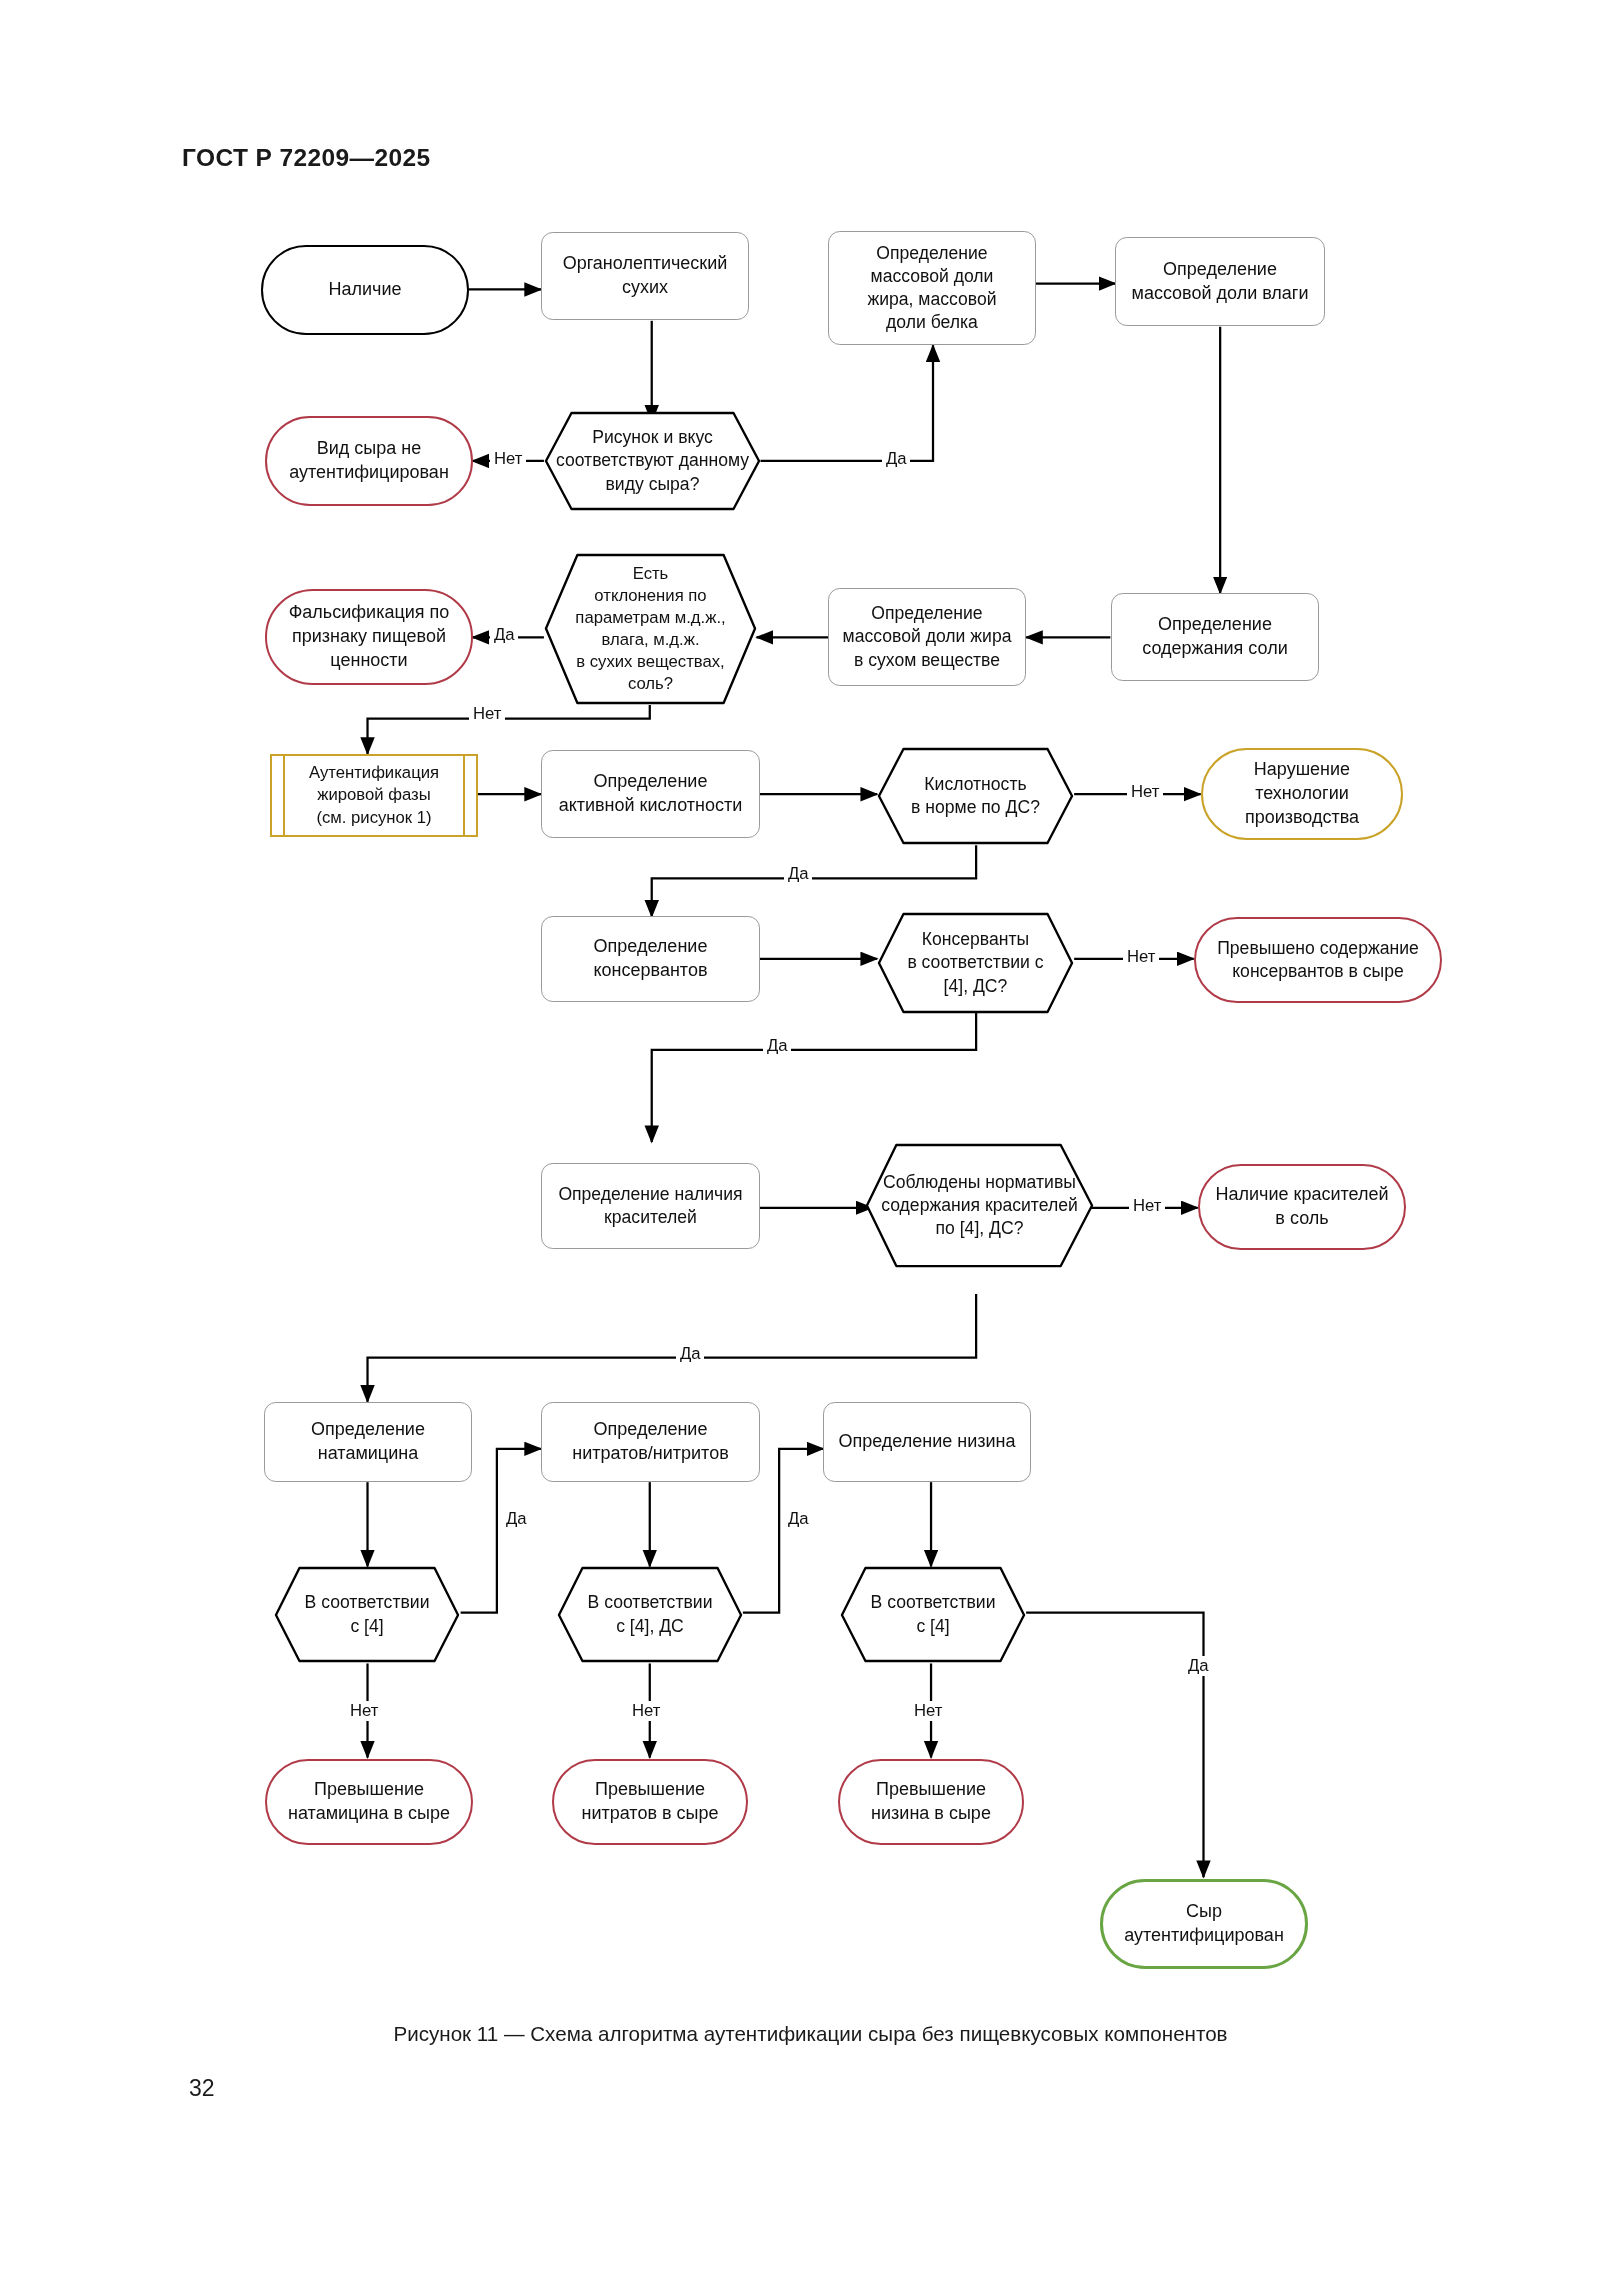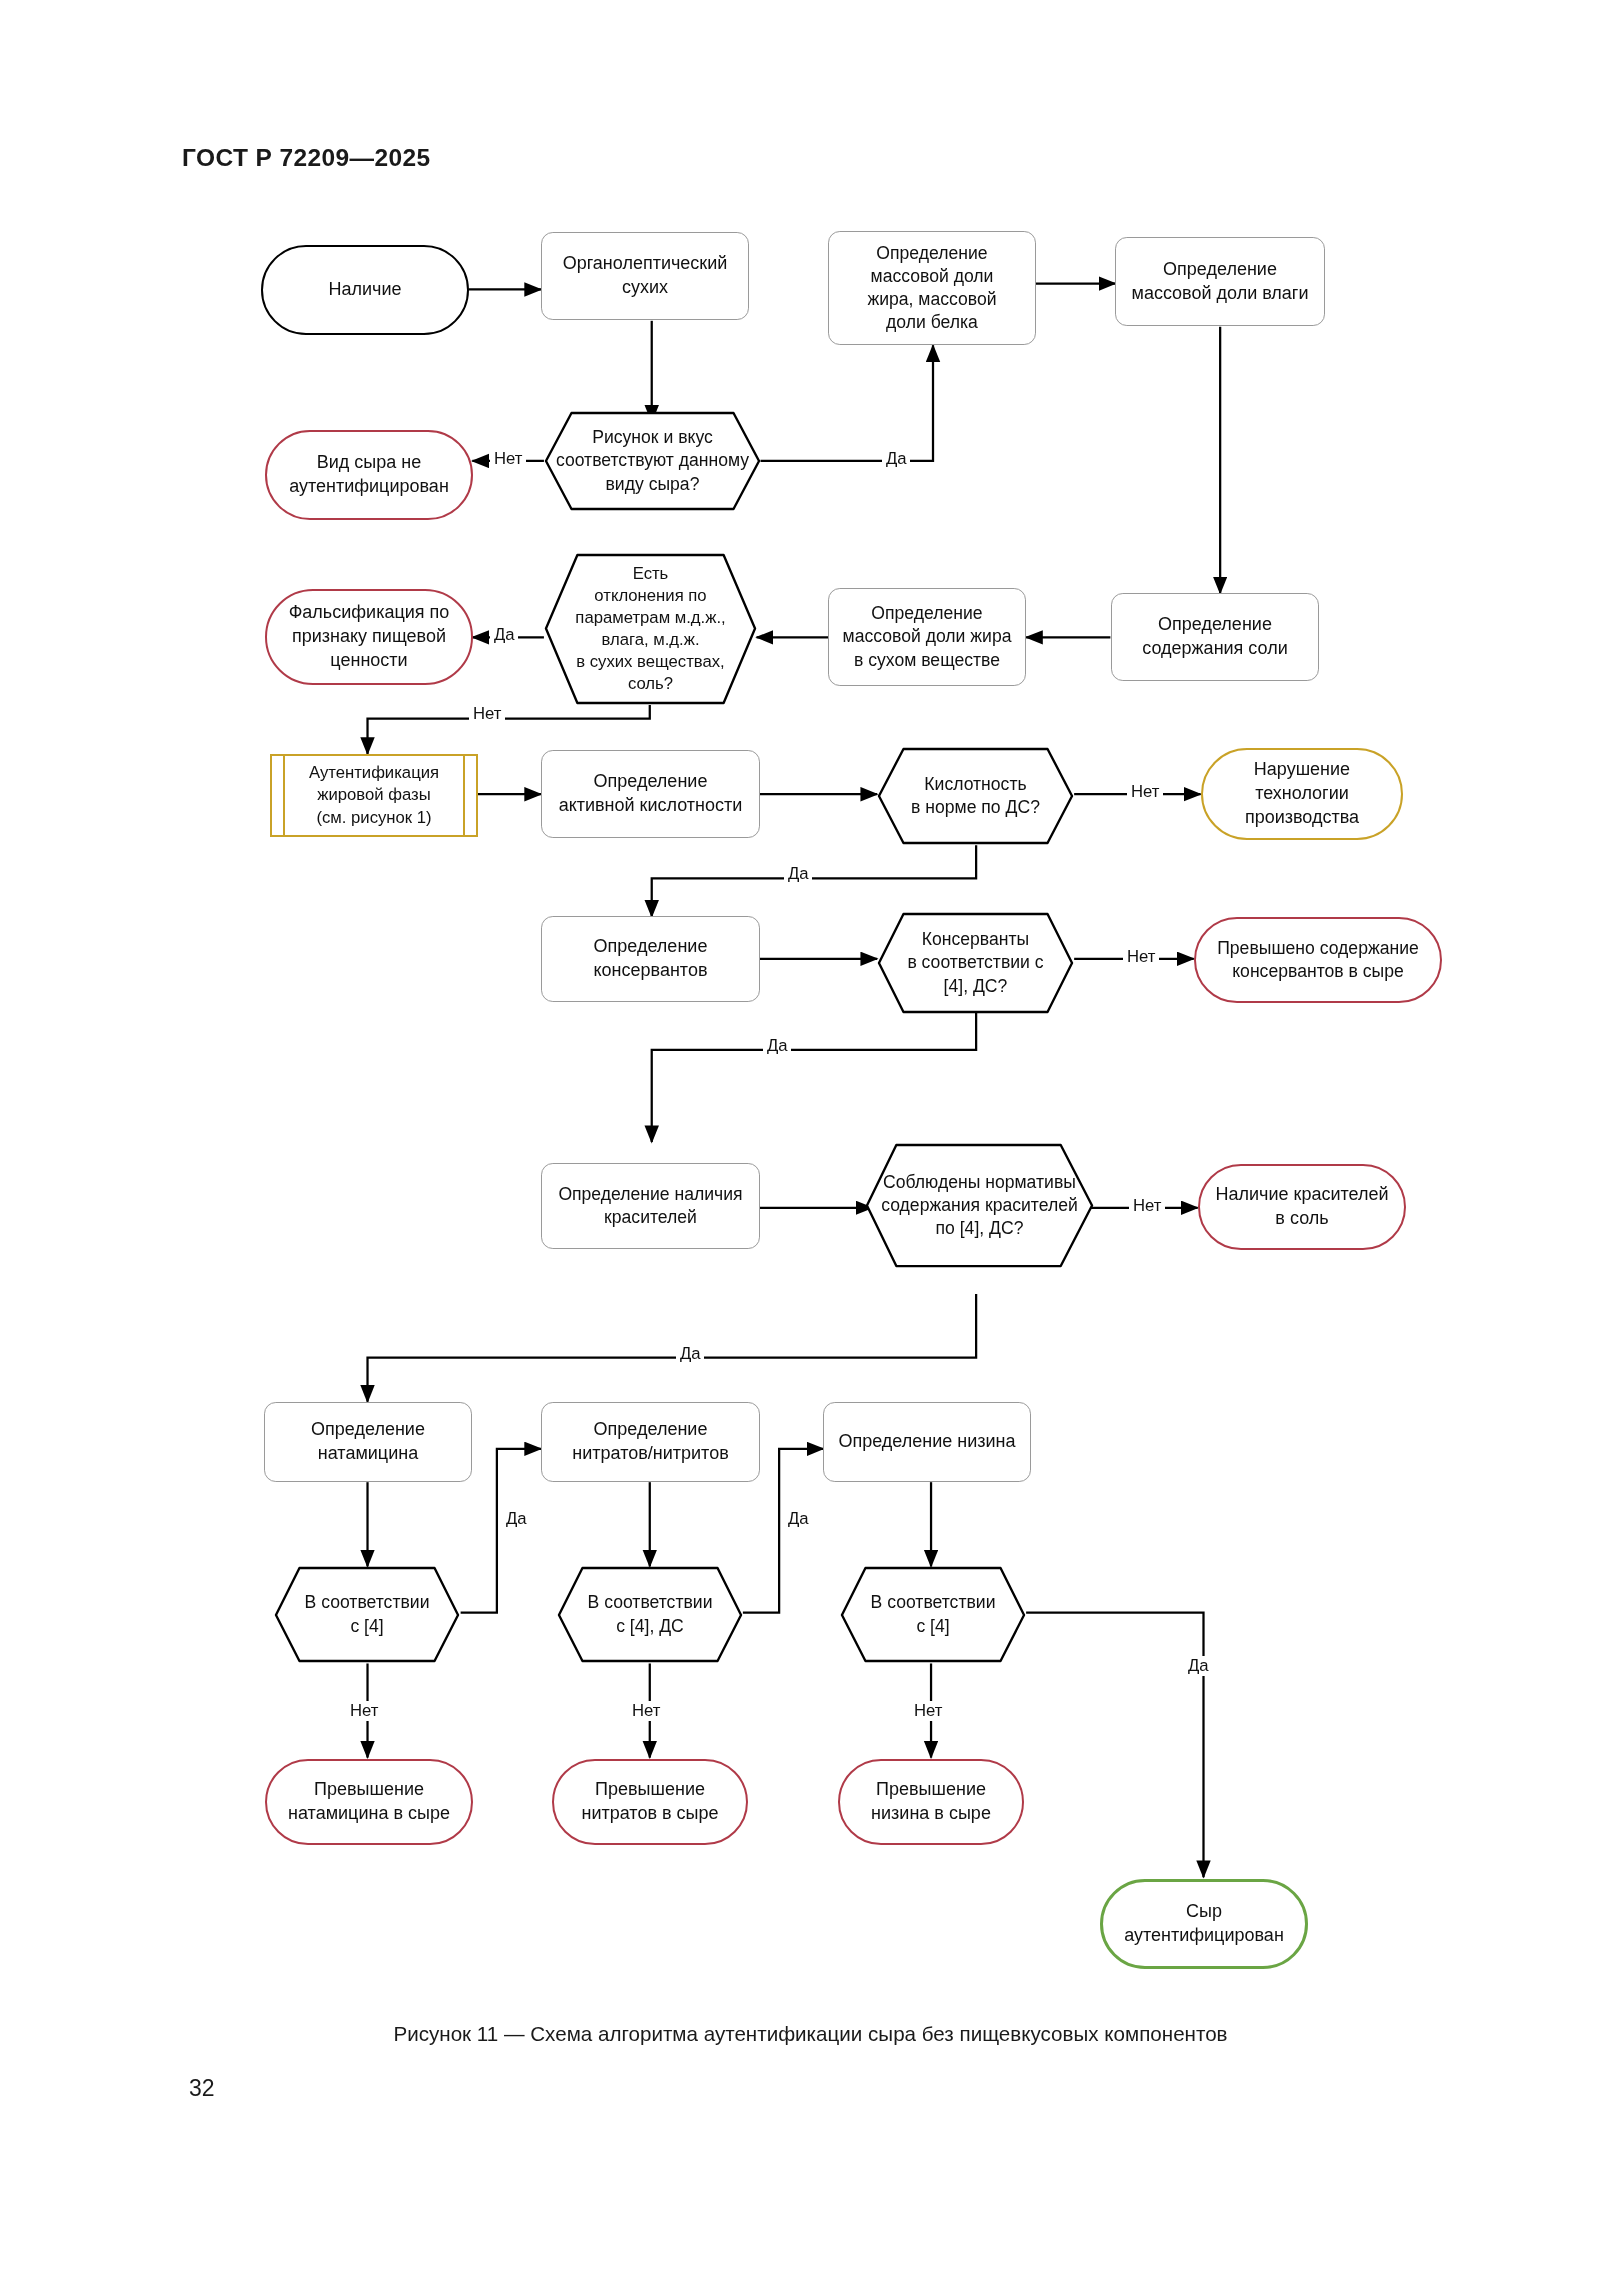--- a/index.html
+++ b/index.html
@@ -218,21 +218,21 @@
 сухих</div>
 
     <div class="node n-process" style="left:828px; top:231px; width:208px; height:114px; font-size:17.6px;">Определение
 массовой доли
 жира, массовой
 доли белка</div>
 
     <div class="node n-process" style="left:1115px; top:237px; width:210px; height:89px;">Определение
 массовой доли влаги</div>
 
-    <div class="node n-term c-red" style="left:265px; top:416px; width:208px; height:90px;margin-top:14px;">Вид сыра не
+    <div class="node n-term c-red" style="left:265px; top:416px; width:208px; height:90px;">Вид сыра не
 аутентифицирован</div>
 
     <div class="node n-hex" style="left:544px; top:411px; width:217px; height:100px; font-size:17.6px;">
       <svg class="hexsvg" viewBox="0 0 221 102" preserveAspectRatio="none">
         <polygon points="28,2 193,2 219,51 193,100 28,100 2,51"></polygon>
       </svg>
       <span>Рисунок и вкус
 соответствуют данному
 виду сыра?</span>
     </div>

